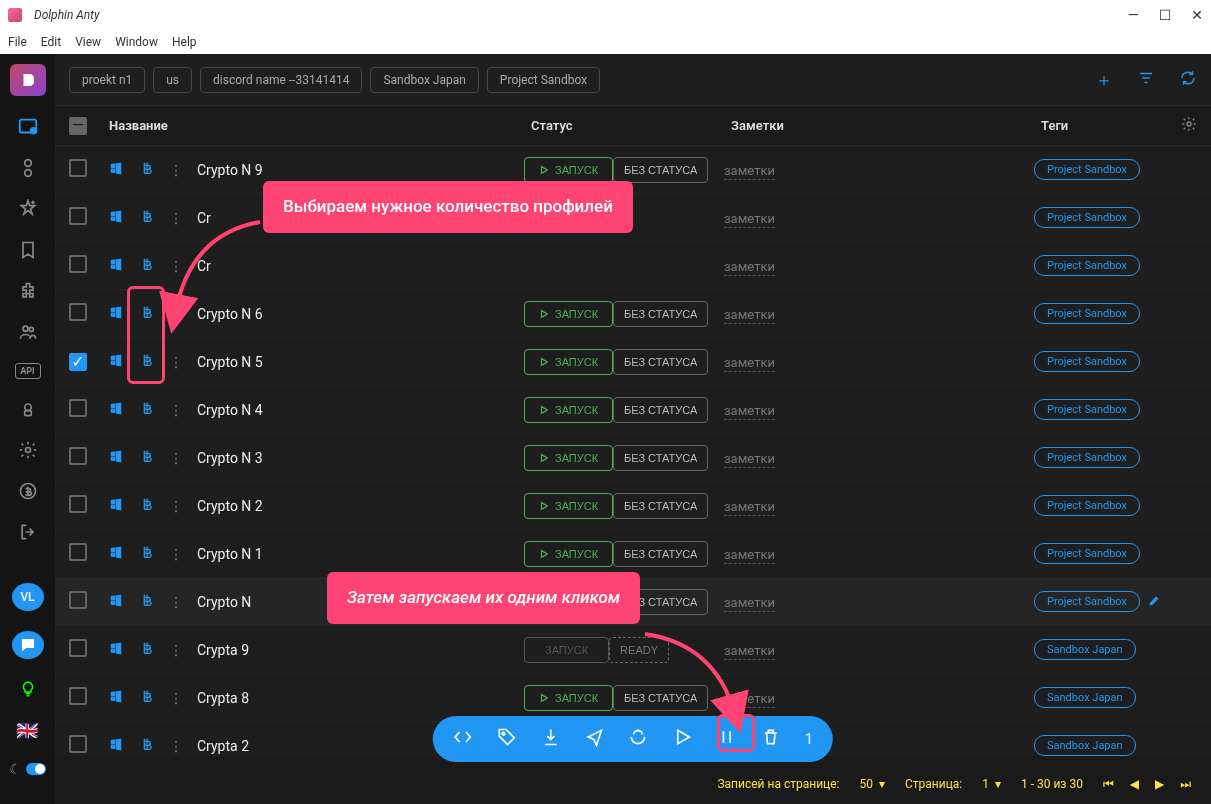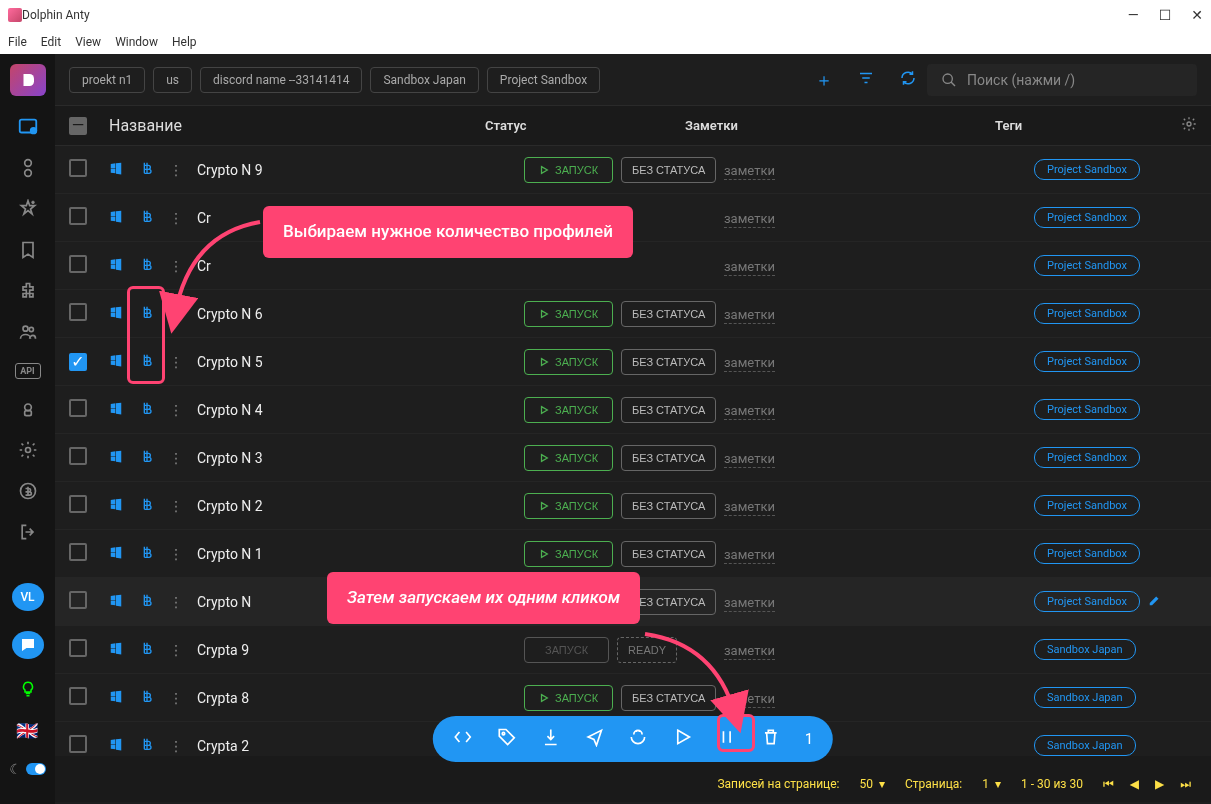--- a/index.html
+++ b/index.html
@@ -1,18 +1,18 @@
 <!DOCTYPE html>
 <html><head>
 <meta charset="utf-8">
 <style>
 * { box-sizing: border-box; margin: 0; padding: 0; }
 body { font-family: -apple-system, BlinkMacSystemFont, "Segoe UI", Roboto, sans-serif; background: #fff; width: 1211px; height: 804px; overflow: hidden; color: #ccc; }
 .titlebar { height: 30px; background: #fff; display: flex; align-items: center; padding: 0 8px; justify-content: space-between; }
-.titlebar-left { display: flex; align-items: center; gap: 0; }
+.titlebar-left { display: flex; align-items: center; gap: 12px; font-style: italic; }
 .titlebar-icon { width: 14px; height: 14px; background: linear-gradient(135deg, #ff6b9d, #c44569); border-radius: 2px; }
 .titlebar-title { font-size: 12px; color: #333; }
 .titlebar-controls { display: flex; gap: 20px; font-size: 14px; color: #333; }
 .titlebar-controls span { cursor: pointer; }
 .menubar { height: 24px; background: #fff; display: flex; align-items: center; padding: 0 8px; gap: 14px; font-size: 12px; color: #333; }
 .menubar span { cursor: pointer; }
 .app { display: flex; height: 750px; background: #1a1a1a; }
 .sidebar { width: 55px; background: #141414; display: flex; flex-direction: column; align-items: center; padding-top: 10px; gap: 20px; }
 .sidebar-icon { width: 24px; height: 24px; display: flex; align-items: center; justify-content: center; color: #888; cursor: pointer; }
 .sidebar-icon.active { color: #2196f3; }
@@ -26,49 +26,49 @@
 .toggle::after { content: ""; position: absolute; right: 1px; top: 1px; width: 10px; height: 10px; background: #fff; border-radius: 50%; }
 .main { flex: 1; display: flex; flex-direction: column; background: #1e1e1e; position: relative; }
 .topbar { height: 52px; display: flex; align-items: center; padding: 0 14px; gap: 10px; border-bottom: 1px solid #2a2a2a; }
 .tags-row { display: flex; gap: 8px; flex: 1; }
 .tag-chip { border: 1px solid #444; border-radius: 4px; padding: 5px 12px; font-size: 12px; color: #aaa; cursor: pointer; }
 .topbar-actions { display: flex; gap: 24px; align-items: center; color: #2196f3; }
 .topbar-actions span { cursor: pointer; font-size: 18px; }
 .search { display: flex; align-items: center; gap: 10px; background: #252525; border-radius: 4px; padding: 8px 14px; width: 270px; color: #888; font-size: 14px; }
 .table-header { height: 40px; display: flex; align-items: center; padding: 0 14px; background: #1a1a1a; border-bottom: 1px solid #2a2a2a; }
 .th-check { width: 40px; }
-.th-name { width: 376px; color: #ddd; font-size: 16px; font-weight: 400; }
+.th-name { width: 422px; color: #ddd; font-size: 13px; font-weight: 700; }
 .th-status { width: 200px; color: #ddd; font-size: 13px; font-weight: 600; }
 .th-notes { width: 310px; color: #ddd; font-size: 13px; font-weight: 600; }
 .th-tags { flex: 1; color: #ddd; font-size: 13px; font-weight: 600; }
 .gear-header { color: #888; cursor: pointer; }
 .checkbox { width: 18px; height: 18px; border: 2px solid #666; border-radius: 2px; display: inline-flex; align-items: center; justify-content: center; }
 .checkbox.indet { background: #666; color: #1a1a1a; }
 .checkbox.checked { background: #2196f3; border-color: #2196f3; color: #fff; }
 .rows { overflow-y: auto; height: 610px; }
 .row { height: 48px; display: flex; align-items: center; padding: 0 14px; border-bottom: 1px solid #252525; }
 .row.hovered { background: #252525; }
 .row .cell-check { width: 40px; }
 .row .cell-name { width: 415px; display: flex; align-items: center; gap: 14px; }
 .win-icon { color: #2196f3; font-size: 14px; width: 16px; }
 .btc-icon { color: #2196f3; font-size: 16px; width: 16px; }
 .dots { color: #888; font-size: 14px; cursor: pointer; }
 .profile-name { color: #eee; font-size: 14px; }
 .cell-status { width: 200px; display: flex; }
 .btn-launch { border: 1px solid #4caf50; color: #4caf50; background: transparent; border-radius: 4px; padding: 6px 14px; font-size: 11px; display: flex; align-items: center; gap: 6px; cursor: pointer; }
 .btn-launch.disabled { border-color: #555; color: #555; padding: 6px 20px; }
-.btn-status { border: 1px solid #666; color: #bbb; background: transparent; border-radius: 4px; padding: 6px 10px; font-size: 11px; cursor: pointer; margin-left: 8px; }
+.btn-status { border: 1px solid #666; color: #bbb; background: transparent; border-radius: 4px; padding: 6px 10px; font-size: 11px; cursor: pointer; }
 .btn-status.ready { border-style: dashed; color: #777; }
 .cell-notes { width: 310px; }
 .notes-text { color: #777; font-size: 13px; border-bottom: 1px dashed #555; padding-bottom: 1px; }
 .cell-tags { flex: 1; display: flex; gap: 8px; align-items: center; }
 .tag-badge { border: 1px solid #2196f3; color: #2196f3; border-radius: 10px; padding: 3px 12px; font-size: 11px; }
 .edit-icon { color: #2196f3; cursor: pointer; }
 .callout { position: absolute; background: #ff4372; color: #fff; padding: 14px 20px; border-radius: 6px; font-size: 17px; font-weight: 500; z-index: 10; line-height: 1.4; }
-.callout-1 { top: 152px; left: 208px; }
+.callout-1 { top: 127px; left: 208px; }
 .callout-2 { top: 518px; left: 272px; font-style: italic; }
 .arrow-svg { position: absolute; z-index: 9; pointer-events: none; }
 .highlight-box { position: absolute; border: 3px solid #ff4372; border-radius: 6px; z-index: 8; pointer-events: none; }
 .hl-checks { top: 232px; left: 72px; width: 38px; height: 98px; }
 .hl-play { top: 660px; left: 662px; width: 38px; height: 38px; }
 .action-bar { position: absolute; bottom: 42px; left: 50%; transform: translateX(-50%); background: #2196f3; border-radius: 24px; height: 46px; display: flex; align-items: center; padding: 0 20px; gap: 24px; color: #fff; z-index: 7; }
 .action-bar span { cursor: pointer; font-size: 18px; }
 .footer { height: 36px; background: #1a1a1a; display: flex; align-items: center; justify-content: flex-end; padding: 0 20px; gap: 20px; font-size: 12px; color: #ccc; }
 .footer select, .footer span { color: #fde047; background: transparent; border: none; }
 .pager { display: flex; gap: 16px; color: #666; }
@@ -193,27 +193,20 @@
         <div class="tag-chip">Project Sandbox</div>
       </div>
       <div class="topbar-actions">
         <span>＋</span>
         <span><svg width="18" height="18" viewBox="0 0 24 24" fill="none" stroke="#2196f3" stroke-width="2">
               <path d="M4 6h16M7 12h10M10 18h4"></path>
             </svg></span>
         <span><svg width="18" height="18" viewBox="0 0 24 24" fill="none" stroke="#2196f3" stroke-width="2">
               <path d="M4 12a8 8 0 0114-5M20 12a8 8 0 01-14 5M18 3v4h-4M6 21v-4h4"></path>
             </svg></span>
-      </div>
-      <div class="search">
-        <svg width="16" height="16" viewBox="0 0 24 24" fill="none" stroke="#888" stroke-width="2">
-            <circle cx="10" cy="10" r="7"></circle>
-            <path d="M21 21l-6-6"></path>
-          </svg>
-        <span>Поиск (нажми /)</span>
       </div>
     </div>
 
     <div class="table-header">
       <div class="th-check"><div class="checkbox indet">—</div></div>
       <div class="th-name">Название</div>
       <div class="th-status">Статус</div>
       <div class="th-notes">Заметки</div>
       <div class="th-tags">Теги</div>
       <div class="gear-header"><svg width="16" height="16" viewBox="0 0 24 24" fill="none" stroke="currentColor" stroke-width="2">

